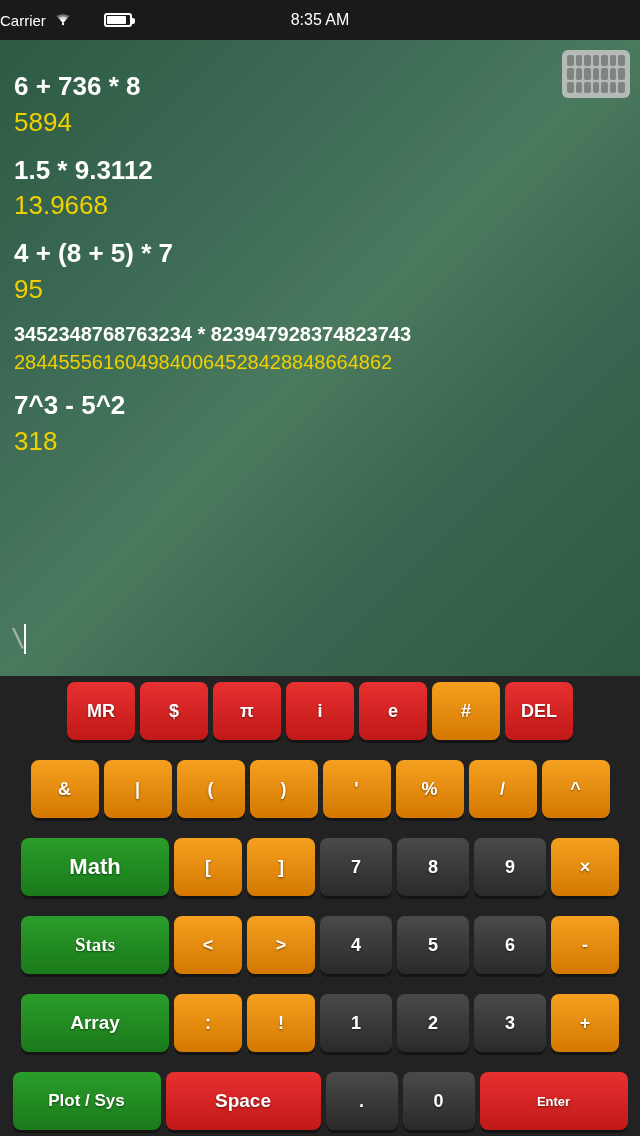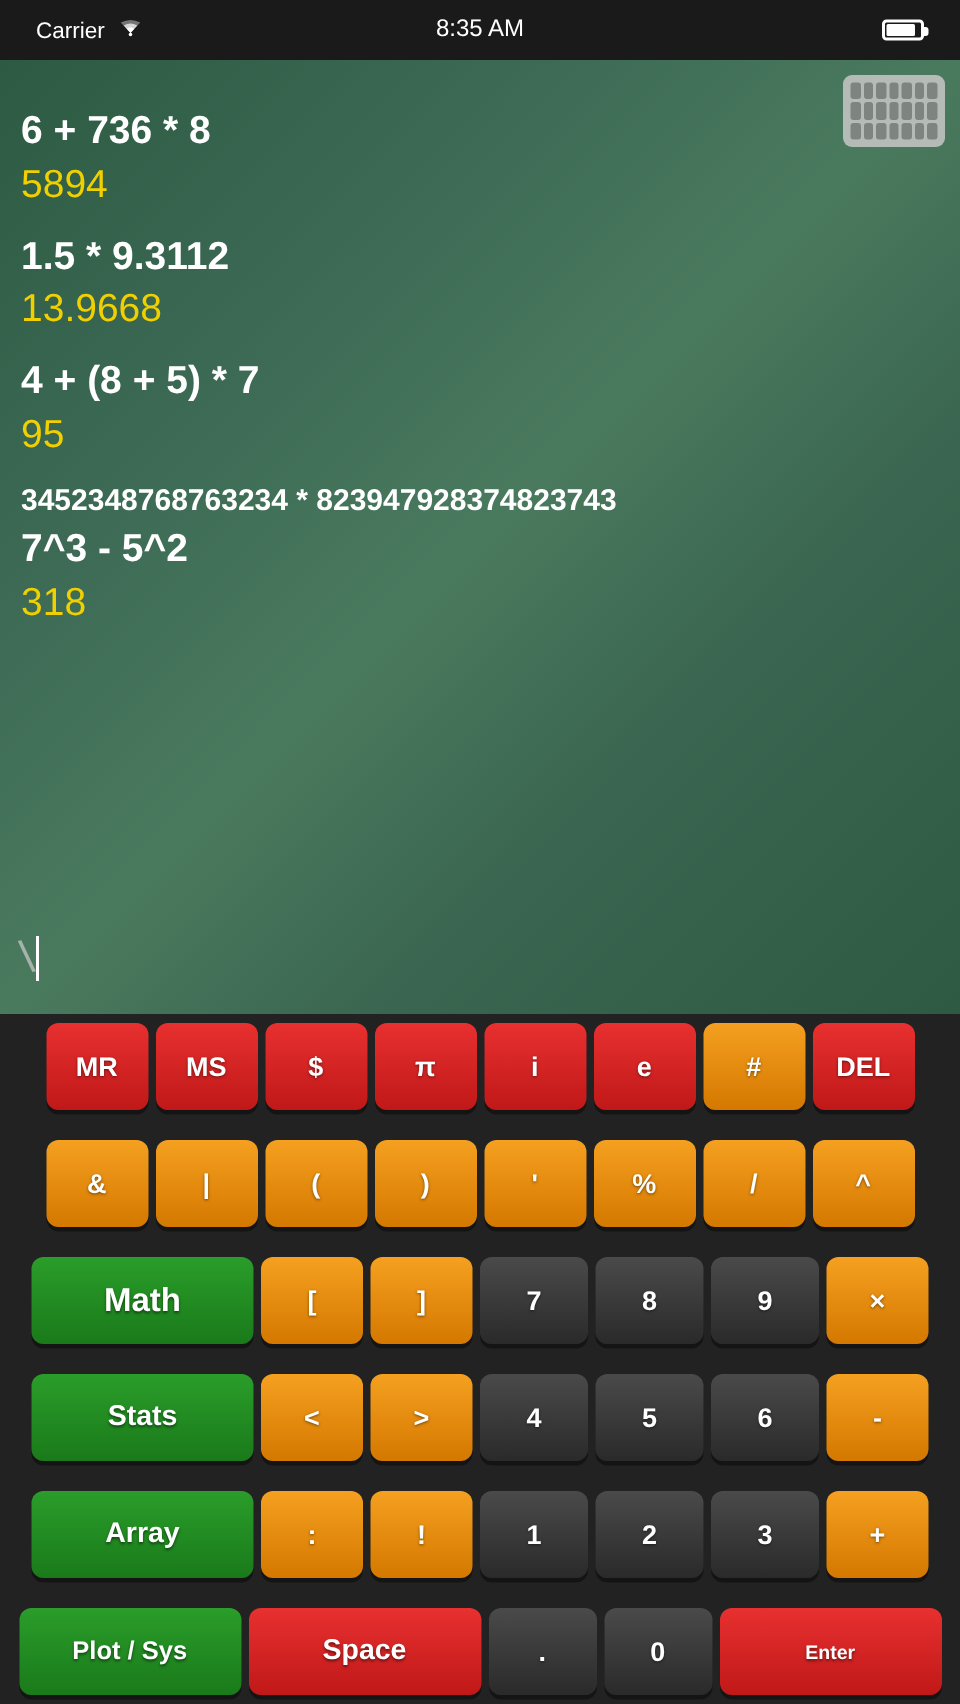--- a/index.html
+++ b/index.html
@@ -12,22 +12,21 @@
       background: #000;
     }
 
     
     #status-bar {
       width: 640px;
       height: 40px;
       background: #1a1a1a;
       display: flex;
       align-items: center;
-      justify-content: space-between;
-      padding: 0 24px;
+      padding: 0 0;
       color: #fff;
       font-size: 15px;
       font-weight: 500;
       gap: 32px;
     }
     .status-left { display: flex; align-items: center; gap: 8px; }
     .status-center { position: absolute; left: 50%; transform: translateX(-50%); font-size: 16px; font-weight: 400; }
     .status-right { display: flex; align-items: center; gap: 6px; }
     .battery-icon {
       width: 28px; height: 14px;
@@ -241,36 +240,36 @@
       <div class="expr-line">6 + 736 * 8</div>
       <div class="result-line">5894</div>
 
       <div class="expr-line">1.5 * 9.3112</div>
       <div class="result-line">13.9668</div>
 
       <div class="expr-line">4 + (8 + 5) * 7</div>
       <div class="result-line">95</div>
 
       <div class="expr-line" style="font-size:20px;">3452348768763234 * 823947928374823743</div>
+      <div class="result-line long">2844555616049840064528428848664862</div>
 
       <div class="expr-line">7^3 - 5^2</div>
       <div class="result-line">318</div>
     </div>
 
     <div id="cursor-area">
       <span class="cursor-slash">\</span>
       <span class="cursor-bar"></span>
     </div>
   </div>
 
   <div id="keyboard">
 
     <div class="kb-row">
       <button class="kb-btn btn-sm btn-red">MR</button>
-      <button class="kb-btn btn-sm btn-red">MS</button>
       <button class="kb-btn btn-sm btn-red">$</button>
       <button class="kb-btn btn-sm btn-red">π</button>
       <button class="kb-btn btn-sm btn-red">i</button>
       <button class="kb-btn btn-sm btn-red">e</button>
       <button class="kb-btn btn-sm btn-orange">#</button>
       <button class="kb-btn btn-sm btn-red">DEL</button>
     </div>
 
     <div class="kb-row">
       <button class="kb-btn btn-sm btn-orange">&amp;</button>
@@ -287,21 +286,21 @@
       <button class="kb-btn btn-green" style="width:148px;height:58px;font-size:22px;">Math</button>
       <button class="kb-btn btn-sm btn-orange">[</button>
       <button class="kb-btn btn-sm btn-orange">]</button>
       <button class="kb-btn btn-sm btn-dark">7</button>
       <button class="kb-btn btn-sm btn-dark">8</button>
       <button class="kb-btn btn-sm btn-dark">9</button>
       <button class="kb-btn btn-sm btn-orange">×</button>
     </div>
 
     <div class="kb-row">
-      <button class="kb-btn btn-green" style="width:148px;height:58px;font-size:19px;">Stats</button>
+      <button class="kb-btn btn-green" style="width:148px;height:58px;font-size:19px;font-family:Liberation Serif, serif;">Stats</button>
       <button class="kb-btn btn-sm btn-orange">&lt;</button>
       <button class="kb-btn btn-sm btn-orange">&gt;</button>
       <button class="kb-btn btn-sm btn-dark">4</button>
       <button class="kb-btn btn-sm btn-dark">5</button>
       <button class="kb-btn btn-sm btn-dark">6</button>
       <button class="kb-btn btn-sm btn-orange">-</button>
     </div>
 
     <div class="kb-row">
       <button class="kb-btn btn-green" style="width:148px;height:58px;font-size:19px;">Array</button>

